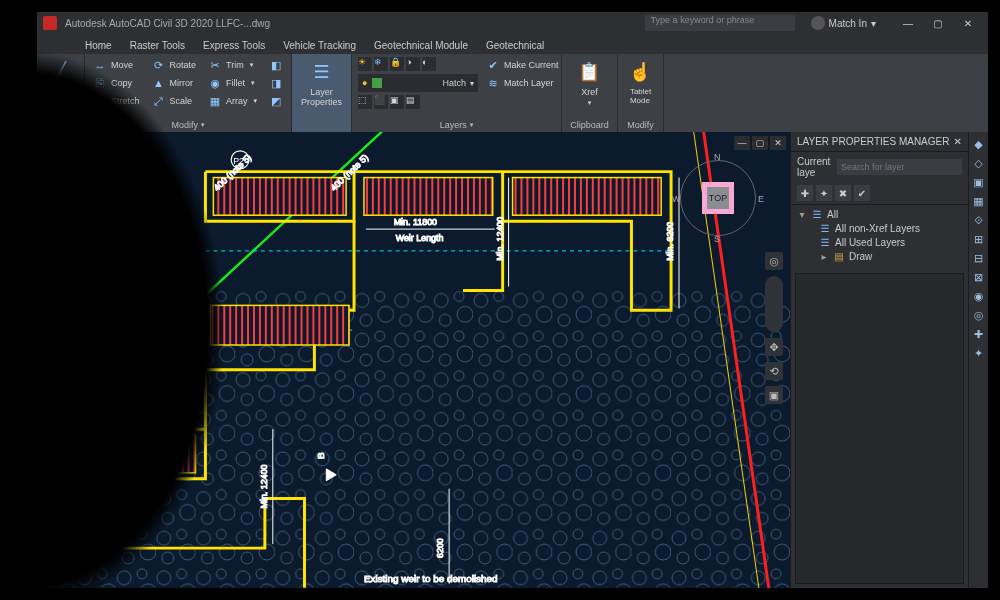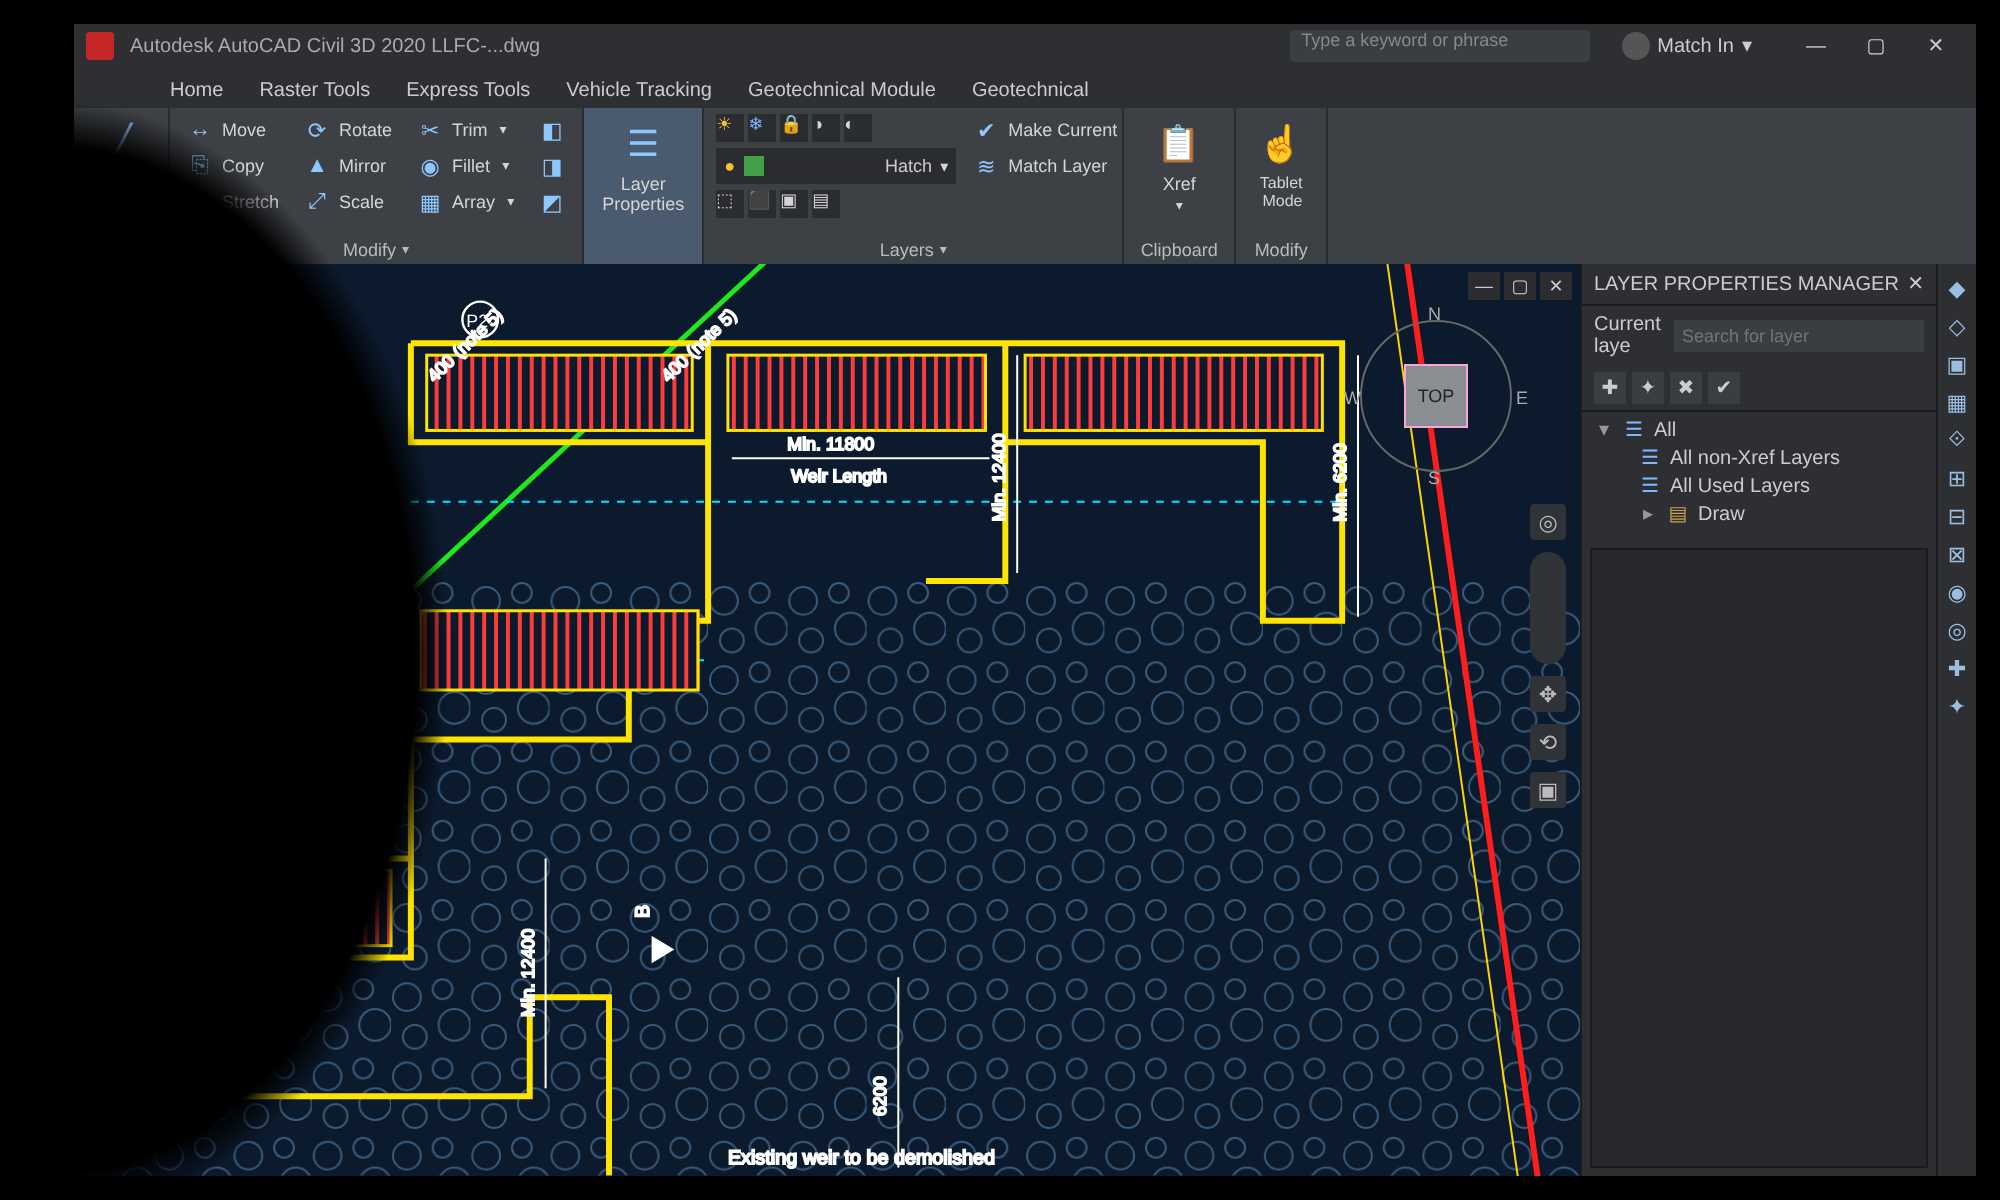--- a/index.html
+++ b/index.html
@@ -42,21 +42,21 @@
 
   
   .workspace { position: absolute; left: 0; right: 0; top: 120px; bottom: 0; display: flex; background: #0b1a2c; }
   .canvas-wrap { position: relative; flex: 1; overflow: hidden; }
   .doc-ctrl { position: absolute; top: 4px; right: 4px; display: flex; gap: 2px; z-index: 50; }
   .doc-ctrl .b { width: 16px; height: 14px; background: #2a2c30; color: #ccc; font-size: 9px; display: flex; align-items: center; justify-content: center; cursor: pointer; }
 
   
   .viewcube { position: absolute; top: 22px; right: 28px; width: 88px; height: 88px; z-index: 40; }
   .viewcube .ring { position: absolute; inset: 6px; border: 1px solid #666; border-radius: 50%; }
-  .viewcube .cube { position: absolute; left: 28px; top: 28px; width: 32px; height: 32px; background: #8a8d92; color: #222; font-size: 9px; display: flex; align-items: center; justify-content: center; border: 1px solid #f9a8d4; }
+  .viewcube .cube { position: absolute; left: 28px; top: 28px; width: 32px; height: 32px; background: #8a8d92; color: #222; font-size: 9px; display: flex; align-items: center; justify-content: center; border: 5px solid #f9a8d4; }
   .viewcube .card { position: absolute; font-size: 9px; color: #aaa; }
 
   
   .navbar { position: absolute; top: 120px; right: 6px; width: 20px; z-index: 40; display: flex; flex-direction: column; gap: 6px; align-items: center; }
   .navbar .nb { width: 18px; height: 18px; background: #2f3237; color: #bbb; font-size: 11px; display: flex; align-items: center; justify-content: center; cursor: pointer; border-radius: 2px; }
   .navbar .wheel { width: 18px; height: 56px; background: #2f3237; border-radius: 9px; }
 
   
   .drawing { position: absolute; inset: 0; }
   .dim-text { font-size: 9px; fill: #fff; font-family: Arial, sans-serif; }
@@ -248,21 +248,21 @@
           <span style="font-size:7px;">▾</span>
         </div>
         <div class="panel-title">
             <span>Clipboard</span>
           </div>
       </div>
 
       <div class="panel touch">
         <div class="big">
           <span class="bigic" style="color:#ddd;">☝</span>
-          <span style="font-size:8px;text-align:right;white-space:pre-line;">Tablet
+          <span style="font-size:8px;text-align:left;white-space:pre-line;">Tablet
 Mode</span>
         </div>
         <div class="panel-title">
             <span>Modify</span>
           </div>
       </div>
 
     </div>
 
     <div class="workspace">

